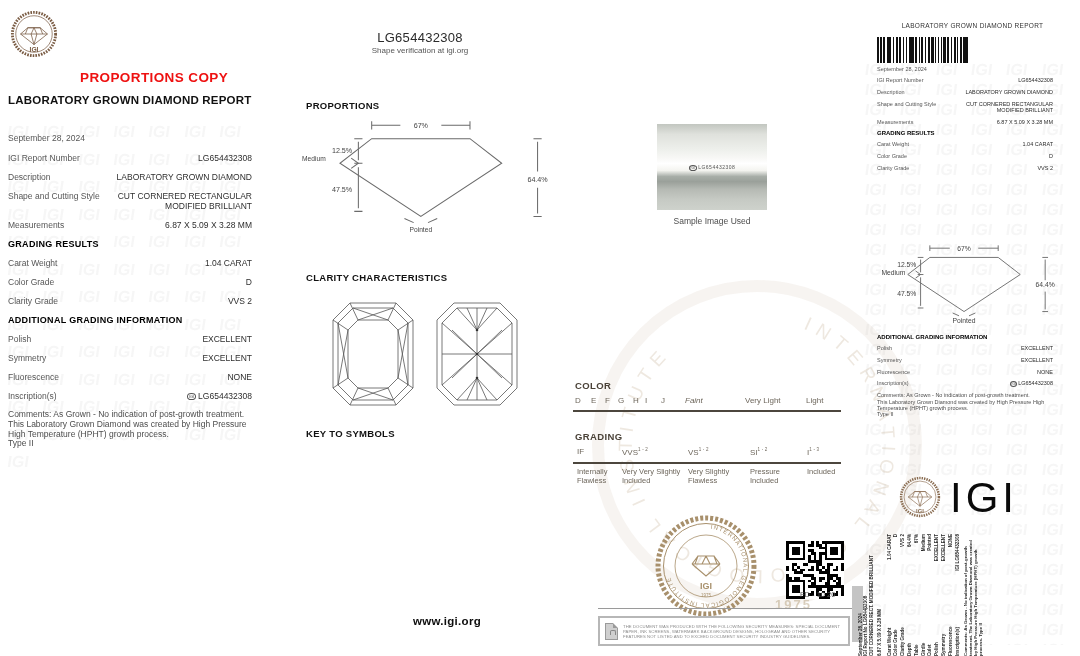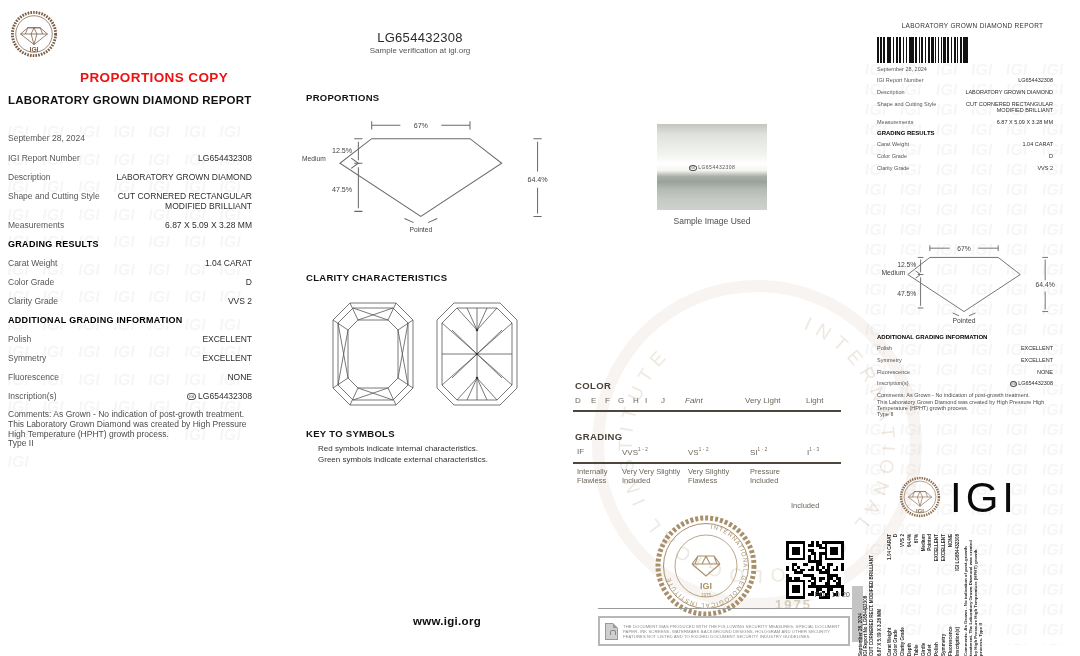--- a/index.html
+++ b/index.html
@@ -384,21 +384,21 @@
   </svg>
   <div class="wm-1975 abs" style="left:775px; top:597px;">1975</div>
 
   <svg class="abs" style="left:10px; top:10px; color:#7a5c44;" width="48" height="48" viewBox="0 0 100 100">
     <use href="#sealG"></use>
   </svg>
   <div class="abs electronic" style="left:80px; top:70px; color:#ee1111;">PROPORTIONS COPY</div>
   <div class="abs main-title" style="left:8px; top:94px;">LABORATORY GROWN DIAMOND REPORT</div>
 
   <div class="abs center-num" style="left:330px; top:30px; width:180px;">LG654432308</div>
-  <div class="abs center-verif" style="left:330px; top:46px; width:180px;">Sample verification at igi.org</div>
+  <div class="abs center-verif" style="left:330px; top:46px; width:180px;">Shape verification at igi.org</div>
 
   <div class="abs col-left" style="left:8px; top:133px;">
     <div class="date-line">September 28, 2024</div>
     <div>
         <div class="row">
           <span class="lbl">IGI Report Number</span>
           <span class="val">LG654432308</span>
         </div>
         <div class="row">
           <span class="lbl">Description</span>
@@ -447,21 +447,21 @@
           <span class="val"><span class="igi-ic">IGI</span>LG654432308</span>
         </div>
       </div>
     <div class="comments">
         <div>Comments: As Grown - No indication of post-growth treatment.</div>
         <div>This Laboratory Grown Diamond was created by High Pressure High Temperature (HPHT) growth process.</div>
         <div>Type II</div>
       </div>
   </div>
 
-  <div class="abs sec-head" style="left:306px; top:92px;">PROPORTIONS</div>
+  <div class="abs sec-head" style="left:306px; top:100px;">PROPORTIONS</div>
   <svg class="abs" style="left:300px; top:112px;" width="256" height="124" viewBox="0 0 250 121">
     <g fill="none" stroke="#6a6a6a" stroke-width="1">
       <path d="M70,26 H166 L197,50 L118,102 L39,50 Z"></path>
       <path d="M70,9 V17 M166,9 V17 M70,13 H98 M138,13 H166"></path>
       <path d="M53,26 H61 M53,50 H61 M57,29 V47"></path>
       <path d="M57,54 V94 M53,97 H61"></path>
       <path d="M228,26 H236 M228,102 H236 M232,29 V58 M232,74 V99"></path>
       <path d="M50,45 L57,50 L50,55"></path>
       <path d="M102,104 L111,108 M125,108 L134,104"></path>
     </g>
@@ -494,24 +494,20 @@
       <path d="M43,54 L8,23 M43,54 L78,23 M43,54 L8,85 M43,54 L78,85 M43,54 L8,54 M43,54 L78,54 M43,54 L18,30 M43,54 L68,30 M43,54 L18,78 M43,54 L68,78"></path>
       <path d="M43,30 L23,8 M43,30 L33,8 M43,30 L53,8 M43,30 L63,8 M43,78 L23,100 M43,78 L33,100 M43,78 L53,100 M43,78 L63,100"></path>
     </g>
     <g fill="#333">
       <circle cx="43" cy="30" r="1.3"></circle>
         <circle cx="43" cy="54" r="1.3"></circle>
         <circle cx="43" cy="78" r="1.3"></circle>
     </g>
   </svg>
   <div class="abs sec-head" style="left:306px; top:428px;">KEY TO SYMBOLS</div>
-  <div class="abs key-lines" style="left:318px; top:444px;">
-      <div>Red symbols indicate internal characteristics.</div>
-      <div>Green symbols indicate external characteristics.</div>
-    </div>
 
   <div class="abs sample" style="left:657px; top:124px;">
     <div class="insc"><span class="igi-ic-s">IGI</span><span>LG654432308</span></div>
   </div>
   <div class="abs sample-cap" style="left:645px; top:216px; width:134px;">Sample Image Used</div>
 
   <div class="abs scale-head" style="left:575px; top:380px;">COLOR</div>
   <div class="abs" style="left:575px; top:396px; width:272px; height:12px;" id="color-letters">
       <span class="scale-item" style="left: 0px;">D</span>
       <span class="scale-item" style="left: 16px;">E</span>
@@ -533,21 +529,21 @@
       <span class="scale-item" style="left: 113px;">VS<span class="code-sup">1 - 2</span></span>
       <span class="scale-item" style="left: 175px;">SI<span class="code-sup">1 - 2</span></span>
       <span class="scale-item" style="left: 232px;">I<span class="code-sup">1 - 3</span></span>
     </div>
   <div class="scale-line" style="left:573px; top:462px; width:268px;"></div>
   <div class="abs" style="left:575px; top:468px; width:272px; height:22px;" id="clarity-descs">
       <div class="scale-desc" style="left: 2px; width: 58px;">Internally Flawless</div>
       <div class="scale-desc" style="left: 47px; width: 64px;">Very Very Slightly Included</div>
       <div class="scale-desc" style="left: 113px; width: 60px;">Very Slightly Flawless</div>
       <div class="scale-desc" style="left: 175px; width: 52px;">Pressure Included</div>
-      <div class="scale-desc" style="left: 216px; width: 38px; margin-top: 34px;">Included</div>
+      <div class="scale-desc" style="left: 232px; width: 38px;">Included</div>
     </div>
 
   <svg class="abs" style="left:652px; top:512px;" width="108" height="108" viewBox="0 0 108 108">
     <g fill="none" stroke="#a8906c">
       <circle cx="54" cy="54" r="48" stroke-width="5" stroke-dasharray="3 2"></circle>
       <circle cx="54" cy="54" r="42.5" stroke-width="1"></circle>
       <circle cx="54" cy="54" r="31" stroke-width="0.8"></circle>
       <path d="M40,52 H68 M40,52 L46,44 H62 L68,52 M46,44 H62 M40,52 L54,64 L68,52 M46,44 L43,52 M62,44 L65,52 M54,44 L50,52 M54,44 L58,52" stroke-width="1.1"></path>
     </g>
     <path id="arcGold" d="M54,16.5 a37.5,37.5 0 1,1 -0.01,0" fill="none"></path>
@@ -994,21 +990,21 @@
       <div class="on"></div>
       <div class="on"></div>
       <div class="on"></div>
       <div></div>
       <div></div>
       <div></div>
       <div></div>
       <div></div>
     </div>
   <div class="abs copyright" style="left:598px; top:590px;margin-top:25px;">© IGI 2020, International Gemological Institute</div>
-  <div class="abs formcode" style="left:800px; top:590px; width:50px; text-align:right;">FD - 10 20</div>
+  <div class="abs formcode" style="left:800px; top:590px; width:50px; ">FD - 10 20</div>
   <div class="abs" style="left:598px; top:608px; width:270px; height:1px; background:#9a9a9a;"></div>
   <div class="abs site" style="left:413px; top:615px;">www.igi.org</div>
   <div class="abs sec-box" style="left:598px; top:616px;">
     <div class="doc-icon"></div>
     <div class="sec-text">THE DOCUMENT WAS PRODUCED WITH THE FOLLOWING SECURITY MEASURES: SPECIAL DOCUMENT PAPER, INK SCREENS, WATERMARK BACKGROUND DESIGNS, HOLOGRAM AND OTHER SECURITY FEATURES NOT LISTED AND TO EXCEED DOCUMENT SECURITY INDUSTRY GUIDELINES.</div>
   </div>
 
   <div class="abs stub-title" style="left:875px; top:22px; width:195px;">LABORATORY GROWN DIAMOND REPORT</div>
   <div class="abs barcode" style="left:877px; top:37px; width:93px; height:26px;"></div>
 

